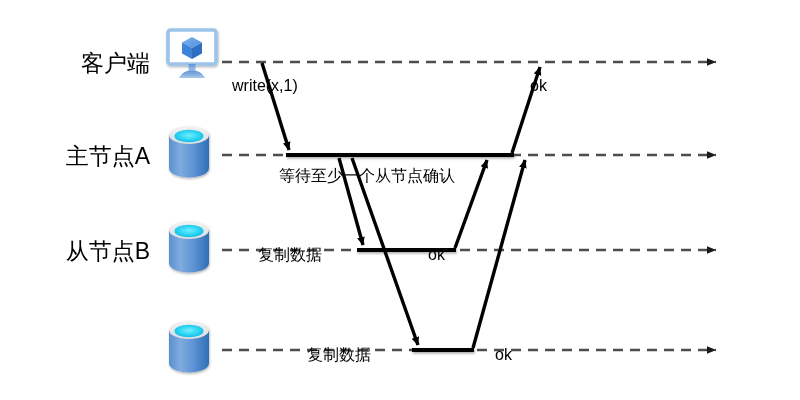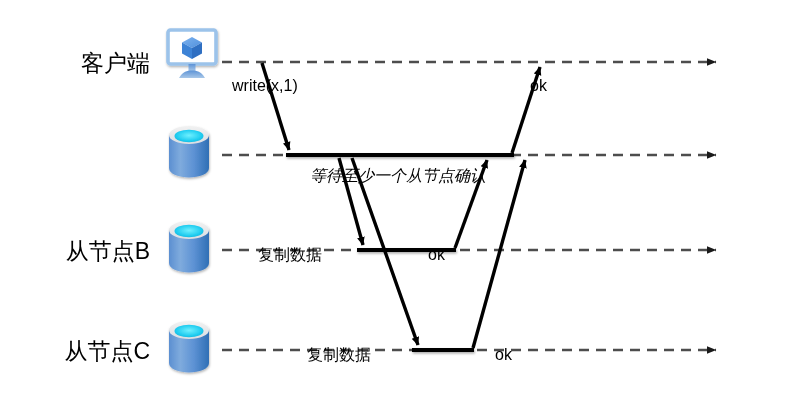--- a/index.html
+++ b/index.html
@@ -149,26 +149,26 @@
     <g transform="translate(163,318)">
       <g filter="url(#softshadow)">
         <path d="M6,12 L6,45 C6,51 16,54.5 26,54.5 C36,54.5 46,51 46,45 L46,12 z" fill="url(#cylBody)"></path>
         <ellipse cx="26" cy="12" rx="20" ry="9" fill="url(#cylRim)"></ellipse>
         <ellipse cx="26" cy="13" rx="14.5" ry="6.2" fill="url(#cylTop)"></ellipse>
       </g>
     </g>
   </svg>
 
   <div class="lane-label" style="left:20px; top:52px; width:130px;">客户端</div>
+  <div class="lane-label" style="left:20px; top:145px; width:130px;">主节点A</div>
   <div class="lane-label" style="left:20px; top:240px; width:130px;">从节点B</div>
-  <div class="lane-label" style="left:20px; top:340px; width:130px;">从节点C</div>
 
   <div class="msg-label" style="left:232px; top:34px;">write(x,1)</div>
 
-  <div class="msg-label cjk" style="left:310px; top:124px;font-style:italic;">等待至少一个从节点确认</div>
+  <div class="msg-label cjk" style="left:279px; top:124px;">等待至少一个从节点确认</div>
 
   <div class="msg-label cjk" style="left:258px; top:203px;">复制数据</div>
 
   <div class="msg-label cjk" style="left:307px; top:303px;">复制数据</div>
 
   <div class="msg-label" style="left:428px; top:203px;">ok</div>
 
   <div class="msg-label" style="left:495px; top:303px;">ok</div>
 
   <div class="msg-label" style="left:530px; top:34px;">ok</div>

